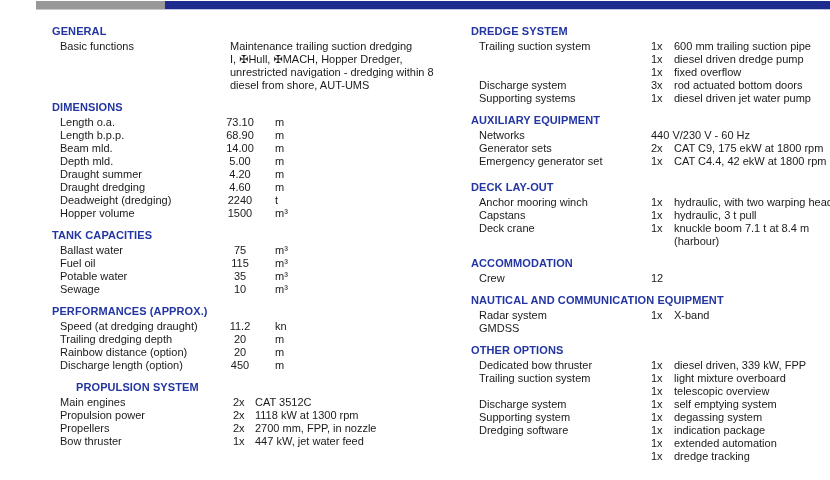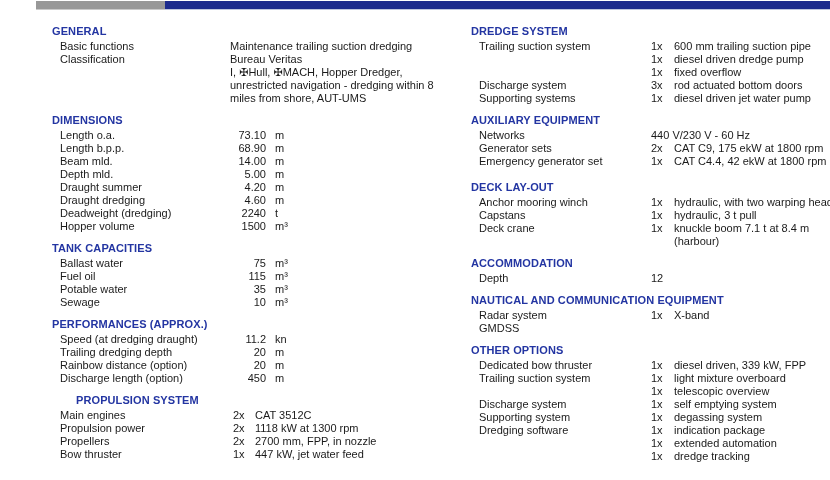--- a/index.html
+++ b/index.html
@@ -31,21 +31,21 @@
     letter-spacing:0.1px;
   }
   .row-line{display:flex;line-height:13px;font-size:11px;white-space:nowrap;margin-left:8px;}
   .cell{flex:none;}
   .lbl{overflow:hidden;}
   .desc{flex:1 1 auto;white-space:normal;}
   
   .layout-desc .lbl{width:170px;}
   
   .layout-num .lbl{width:154px;}
-  .layout-num .val{width:52px;text-align:right;}
+  .layout-num .val{width:52px;text-align:center;}
   .layout-num .unit{margin-left:9px;}
   
   .layout-qty-left .lbl{width:173px;}
   .layout-qty-left .qty{width:22px;}
   
   .layout-qty-right .lbl{width:172px;}
   .layout-qty-right .qty{width:23px;}
 </style>
 </head>
 <body>
@@ -54,34 +54,30 @@
   <div class="bar-gray" style="background: rgb(152, 152, 152);"></div>
   <div class="bar-blue" style="background: rgb(28, 43, 141);"></div>
   <div class="col col-left" id="col-left">
       <div class="section layout-desc">
         <div class="section-title" style="color: rgb(35, 53, 162);">GENERAL</div>
         <div class="row-line">
           <div class="cell lbl">Basic functions</div>
           <div class="cell desc">Maintenance trailing suction dredging</div>
         </div>
         <div class="row-line">
-          <div class="cell lbl">Classification</div>
-          <div class="cell desc">Bureau Veritas</div>
-        </div>
-        <div class="row-line">
           <div class="cell lbl"></div>
           <div class="cell desc">I, ✠Hull, ✠MACH, Hopper Dredger,</div>
         </div>
         <div class="row-line">
           <div class="cell lbl"></div>
           <div class="cell desc">unrestricted navigation - dredging within 8</div>
         </div>
         <div class="row-line">
           <div class="cell lbl"></div>
-          <div class="cell desc">miles from shore, AUT-UMS</div>
+          <div class="cell desc">diesel from shore, AUT-UMS</div>
         </div>
       </div>
       <div class="section layout-num">
         <div class="section-title" style="color: rgb(35, 53, 162);">DIMENSIONS</div>
         <div class="row-line">
           <div class="cell lbl">Length o.a.</div>
           <div class="cell val">73.10</div>
           <div class="cell unit">m</div>
         </div>
         <div class="row-line">
@@ -255,21 +251,21 @@
         </div>
         <div class="row-line">
           <div class="cell lbl"></div>
           <div class="cell qty"></div>
           <div class="cell desc">(harbour)</div>
         </div>
       </div>
       <div class="section layout-qty-right">
         <div class="section-title" style="color: rgb(35, 53, 162);">ACCOMMODATION</div>
         <div class="row-line">
-          <div class="cell lbl">Depth</div>
+          <div class="cell lbl">Crew</div>
           <div class="cell qty">12</div>
         </div>
       </div>
       <div class="section layout-qty-right">
         <div class="section-title" style="color: rgb(35, 53, 162);">NAUTICAL AND COMMUNICATION EQUIPMENT</div>
         <div class="row-line">
           <div class="cell lbl">Radar system</div>
           <div class="cell qty">1x</div>
           <div class="cell desc">X-band</div>
         </div>

